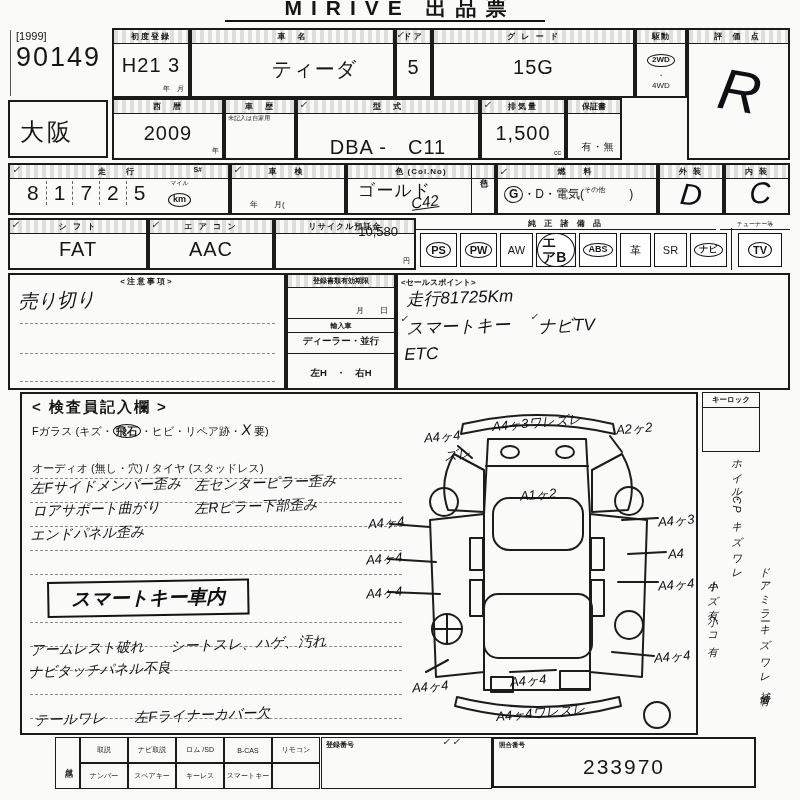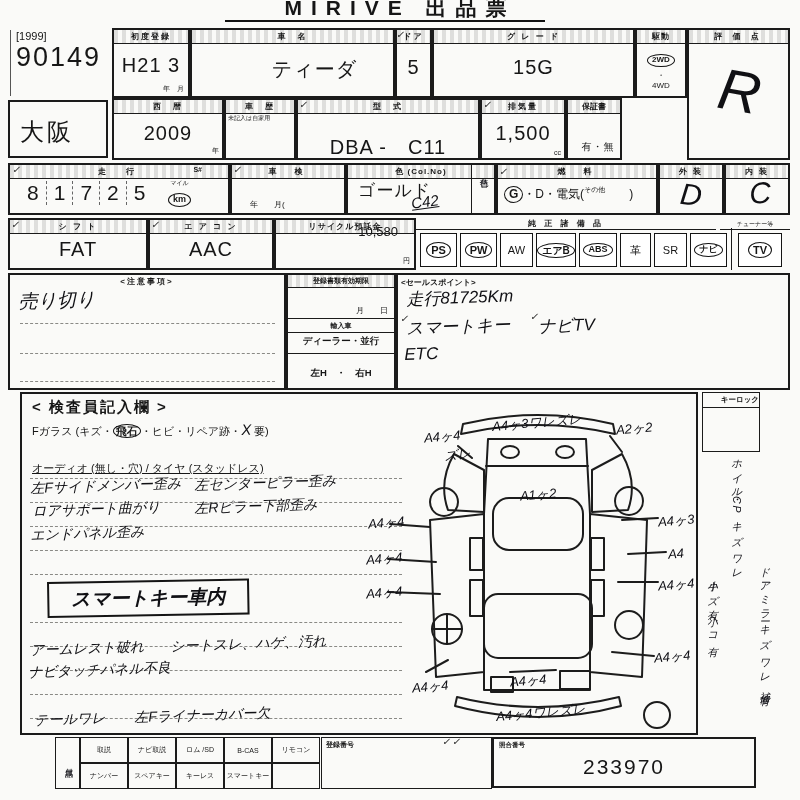--- a/index.html
+++ b/index.html
@@ -154,21 +154,21 @@
     <div class="eqbox" style="left:4px;width:37px;">
         <span class="circ">PS</span>
       </div>
     <div class="eqbox" style="left:44px;width:37px;">
         <span class="circ">PW</span>
       </div>
     <div class="eqbox" style="left:84px;width:33px;">
         <span>AW</span>
       </div>
     <div class="eqbox" style="left:120px;width:40px;">
-        <span class="circ" style="font-size:10px;">エアB</span>
+        <span class="circ" style="font-size:14px;">エアB</span>
       </div>
     <div class="eqbox" style="left:163px;width:38px;">
         <span class="circ" style="font-size:9px;">ABS</span>
       </div>
     <div class="eqbox" style="left:204px;width:31px;">
         <span>革</span>
       </div>
     <div class="eqbox" style="left:238px;width:33px;">
         <span>SR</span>
       </div>
@@ -205,21 +205,21 @@
     <div class="abs hw" style="left:6px;top:70px;font-size:17px;">ETC</div>
     <span class="chk" style="left:132px;top:36px;">✓</span>
     <span class="chk" style="left:2px;top:38px;">✓</span>
   </div>
 
   <div class="cell" style="left:20px;top:392px;width:678px;height:343px;">
     <div class="abs" style="left:10px;top:4px;font-size:15px;font-weight:bold;letter-spacing:2px;">&lt; 検査員記入欄 &gt;</div>
     <div class="abs" style="left:10px;top:27px;font-size:11px;">
       <span>Fガラス (キズ・</span><span class="circ" style="border-radius:50%;padding:0 2px;text-align:right;">飛石</span><span>・ヒビ・リペア跡・</span><span class="hw" style="display:inline-block;font-size:15px;">X</span> <span>要)</span>
     </div>
-    <div class="abs" style="left:10px;top:67px;font-size:11px;text-decoration:underline;">オーディオ (無し・穴) / タイヤ (スタッドレス)</div>
+    <div class="abs" style="left:10px;top:67px;font-size:11px;">オーディオ (無し・穴) / タイヤ (スタッドレス)</div>
 
     <div class="rule" style="top:84px;"></div>
       <div class="rule" style="top:108px;"></div>
     <div class="rule" style="top:132px;"></div>
       <div class="rule" style="top:156px;"></div>
     <div class="rule" style="top:180px;"></div>
       <div class="rule" style="top:228px;"></div>
     <div class="rule" style="top:252px;"></div>
       <div class="rule" style="top:276px;"></div>
     <div class="rule" style="top:300px;"></div>
@@ -277,21 +277,21 @@
       <div class="dmg" style="left:308px;top:152px;">A4</div>
       <div class="dmg" style="left:298px;top:182px;">A4ヶ4</div>
       <div class="dmg" style="left:294px;top:254px;">A4ヶ4</div>
       <div class="dmg" style="left:52px;top:284px;">A4ヶ4</div>
       <div class="dmg" style="left:150px;top:278px;">A4ヶ4</div>
       <div class="dmg" style="left:136px;top:310px;">A4ヶ4ワレズレ</div>
     </div>
   </div>
 
   <div class="cell thin" style="left:702px;top:392px;width:58px;height:60px;">
-    <div style="font-size:7.5px;font-weight:bold;text-align:right;border-bottom:1.2px solid #1b1b1b;padding:2px 0;">キーロック</div>
+    <div style="font-size:7.5px;font-weight:bold;text-align:center;border-bottom:1.2px solid #1b1b1b;padding:2px 0;">キーロック</div>
   </div>
   <div class="vtxt" style="left:730px;top:452px;height:190px;">ホイル・CPキズ ワレ</div>
   <div class="vtxt" style="left:706px;top:572px;height:160px;">小キズ有 小ヘコ有</div>
   <div class="vtxt" style="left:758px;top:560px;height:180px;">ドアミラーキズ ワレ 補修有</div>
 
   <div class="abs" style="left:55px;top:737px;width:266px;height:52px;">
     <div class="bcell" style="left:0;top:0;width:25px;height:52px;">
       <span class="vtxt" style="position:static;font-style:normal;font-size:8px;letter-spacing:1px;">付属品</span>
     </div>
     <div class="bcell btxt" style="left:25px;top:0;width:48px;height:26px;">取説</div>

